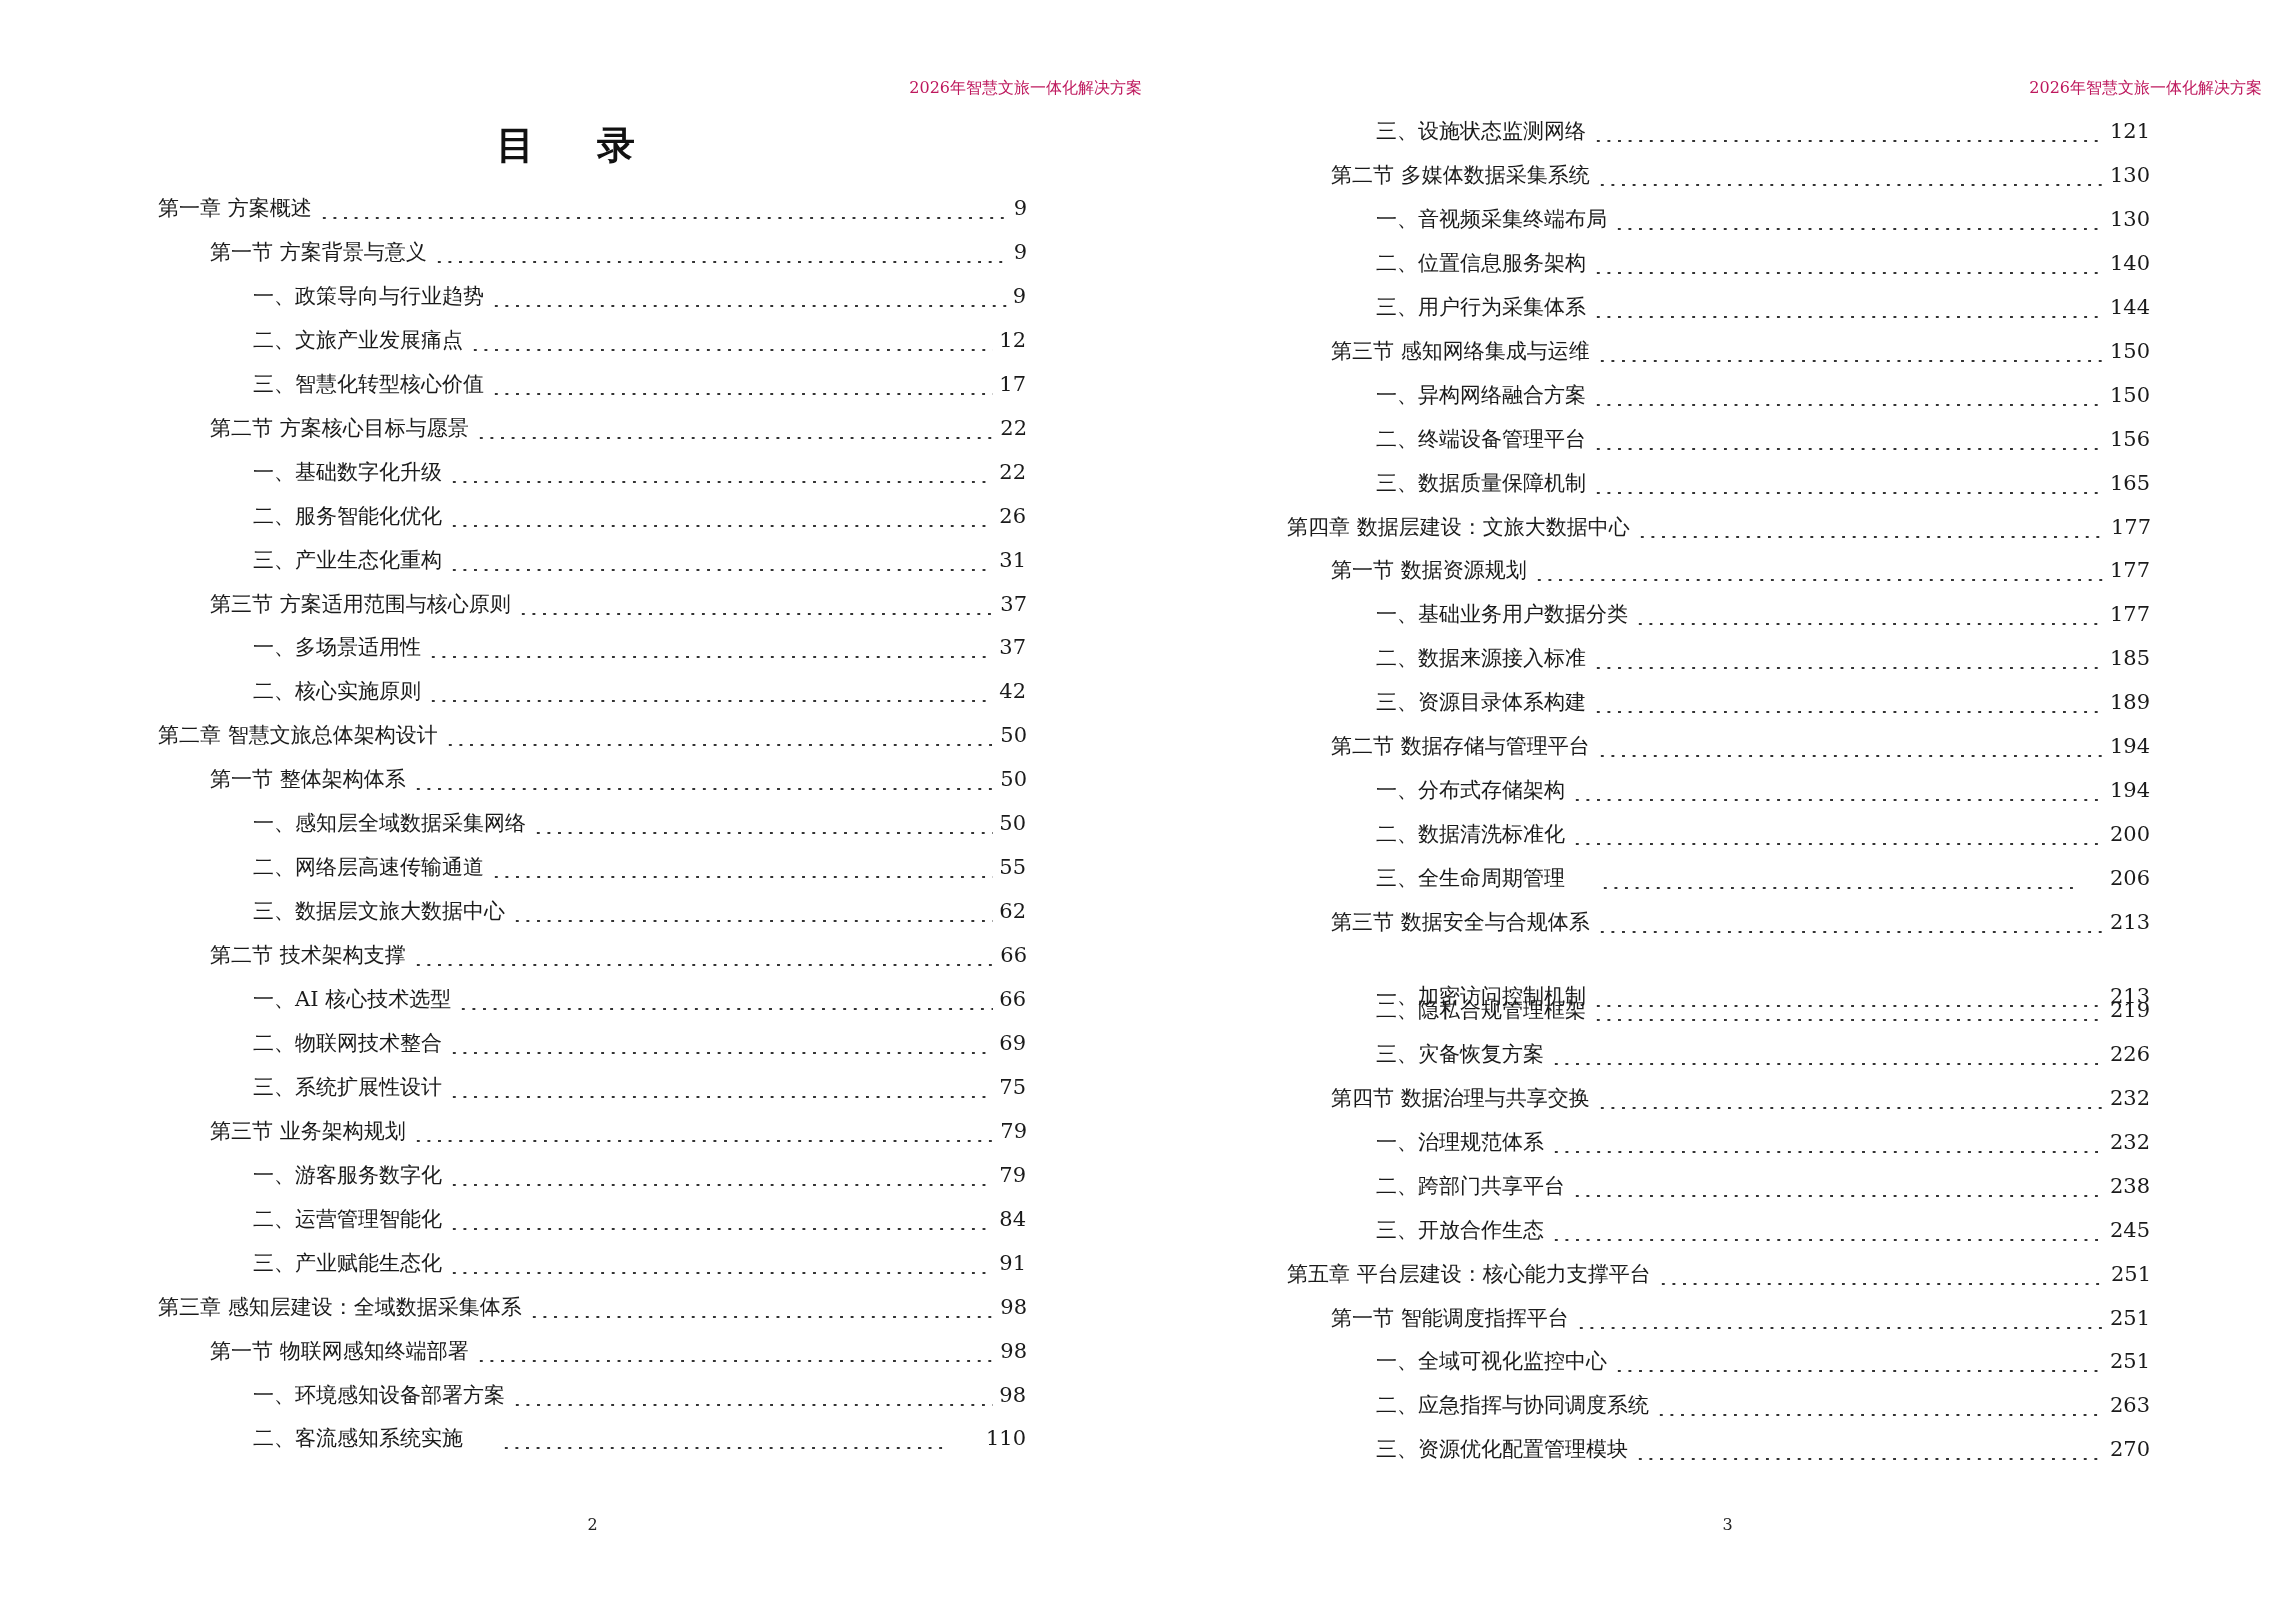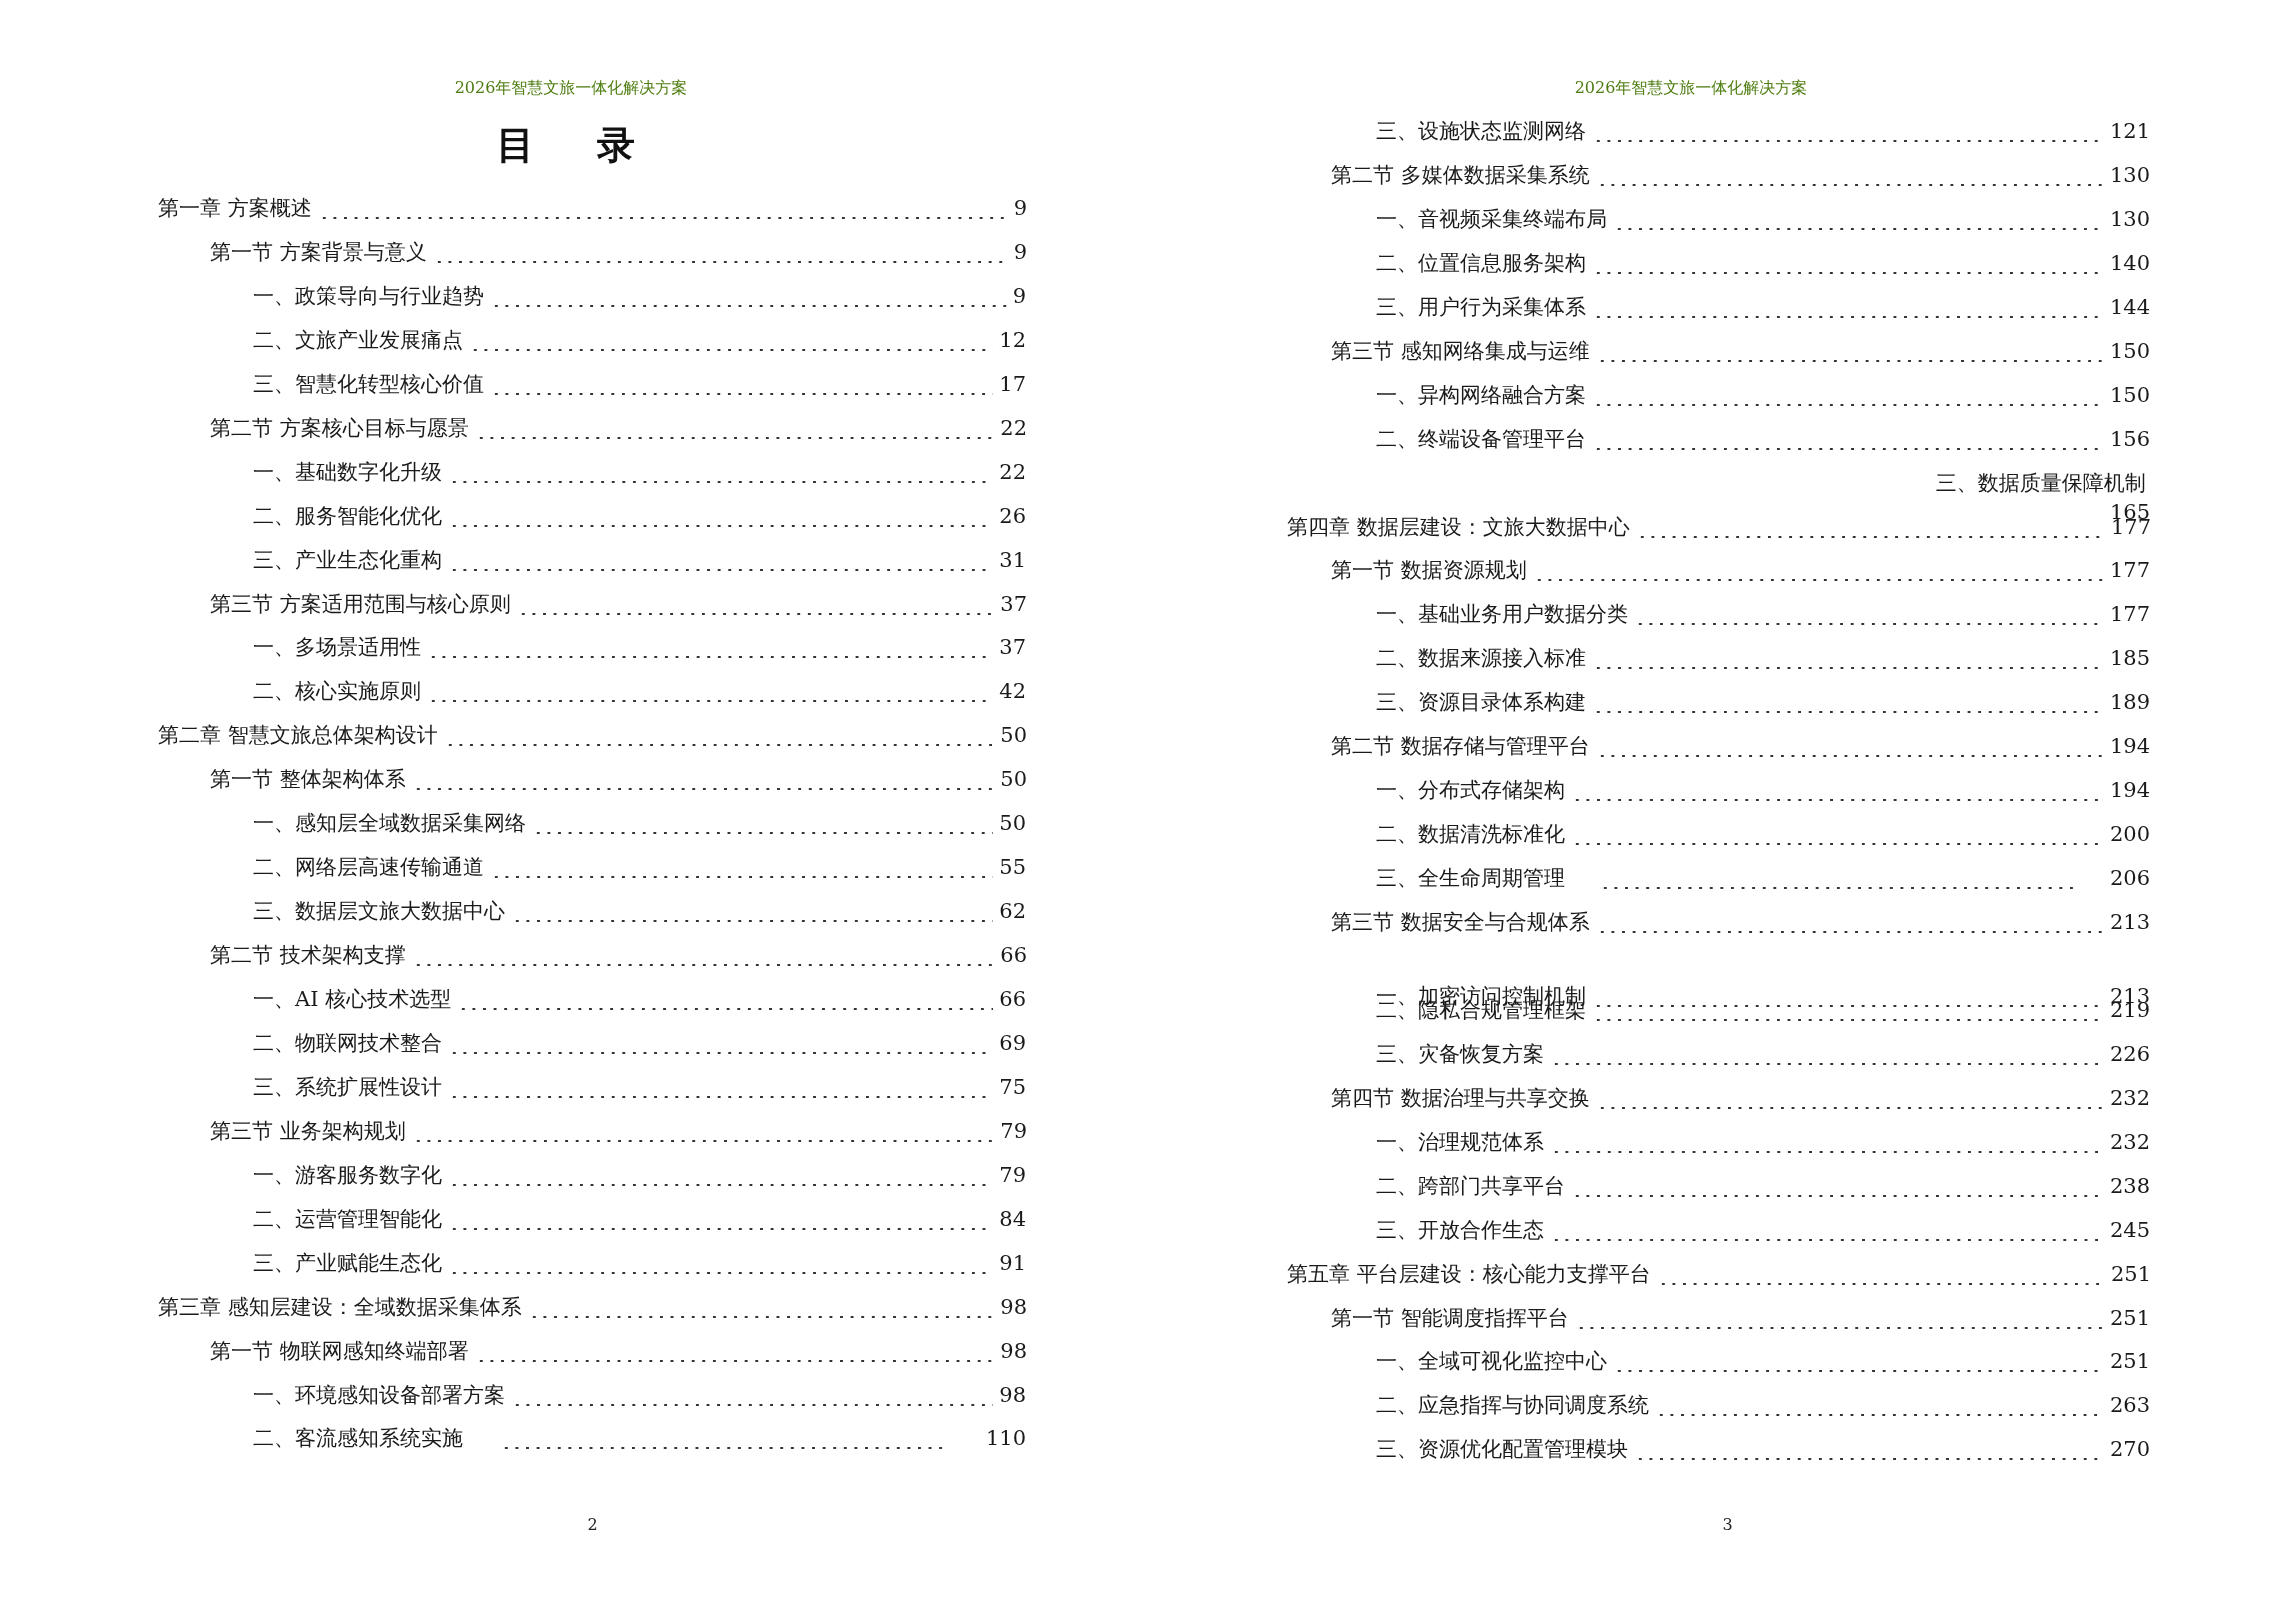--- a/index.html
+++ b/index.html
@@ -4,22 +4,22 @@
 <style>
   html, body { margin: 0; padding: 0; background: #ffffff; }
   body {
     width: 2284px; height: 1623px; position: relative; overflow: hidden;
     font-family: "DejaVu Serif", "Liberation Serif", serif; color: #1a1a1a;
   }
   .page { position: absolute; top: 0; width: 1142px; height: 1623px; background: #ffffff; }
   .page.left { left: 0; }
   .page.right { left: 1142px; }
   .running-header {
-    position: absolute; top: 78px; left: 0; width: 1142px; text-align: center;
-    font-size: 16px; letter-spacing: 0px; color: #4d7c0f;
+    position: absolute; top: 78px; left: 0; width: 1142px; text-align: right;
+    font-size: 16px; letter-spacing: 0px; color: #be185d;
   }
   .page.right .running-header { left: -22px; }
   .toc-title {
     position: absolute; top: 120px; left: 0; width: 1156px; text-align: center;
     font-size: 38px; font-weight: bold; letter-spacing: 24.6px; color: #111;
   }
   .toc-list { position: absolute; left: 0; width: 1142px; margin: 0; padding: 0; list-style: none; }
   .page.left .toc-list { top: 194px; }
   .page.right .toc-list { top: 117px; }
   .toc-row {
@@ -232,21 +232,21 @@
       <li class="toc-row" style="left: 234px; width: 774px; top: 264px;">
         <span class="toc-label">一、异构网络融合方案</span>
         <span class="toc-dots"></span>
         <span class="toc-page">150</span>
       </li>
       <li class="toc-row" style="left: 234px; width: 774px; top: 308px;">
         <span class="toc-label">二、终端设备管理平台</span>
         <span class="toc-dots"></span>
         <span class="toc-page">156</span>
       </li>
-      <li class="toc-row" style="left: 234px; width: 774px; top: 352px; flex-direction: column;">
+      <li class="toc-row" style="left: 234px; width: 774px; top: 352px;">
         <span class="toc-label">三、数据质量保障机制</span>
         <span class="toc-dots"></span>
         <span class="toc-page">165</span>
       </li>
       <li class="toc-row" style="left: 145px; width: 864px; top: 396px;">
         <span class="toc-label">第四章  数据层建设：文旅大数据中心</span>
         <span class="toc-dots"></span>
         <span class="toc-page">177</span>
       </li>
       <li class="toc-row" style="left: 189px; width: 819px; top: 439px;">

